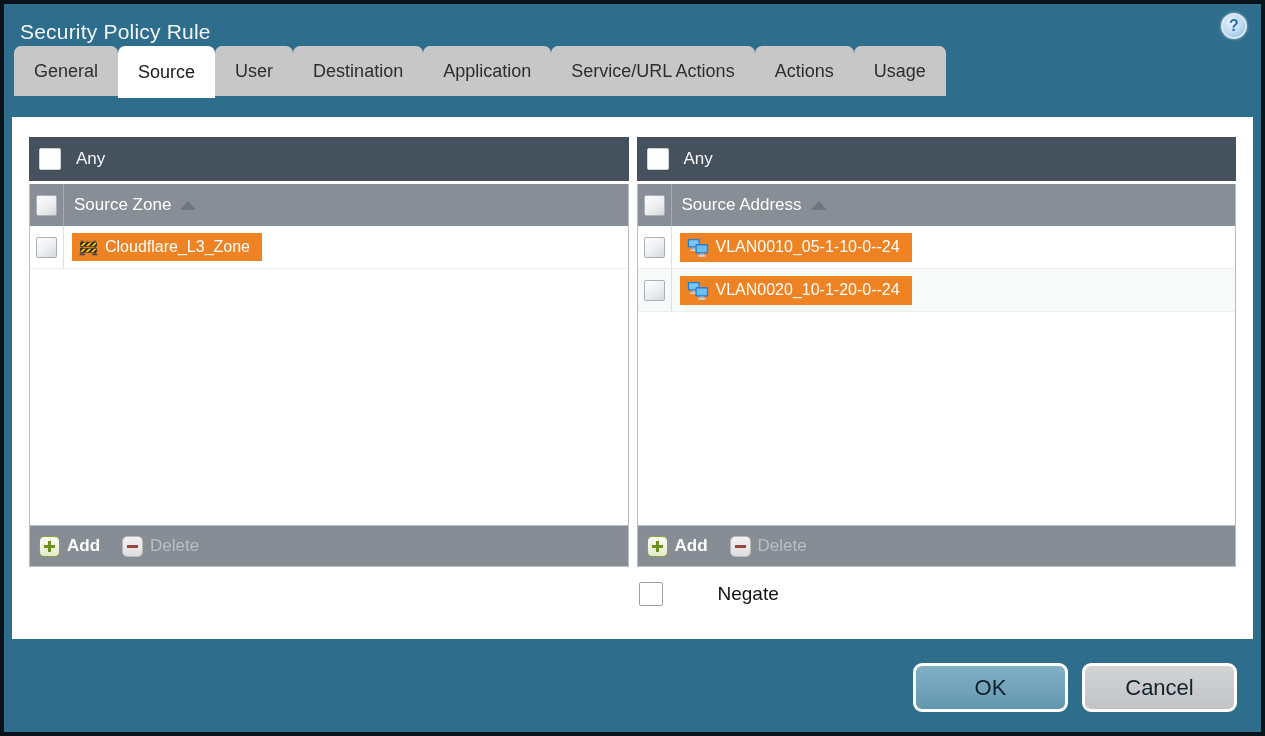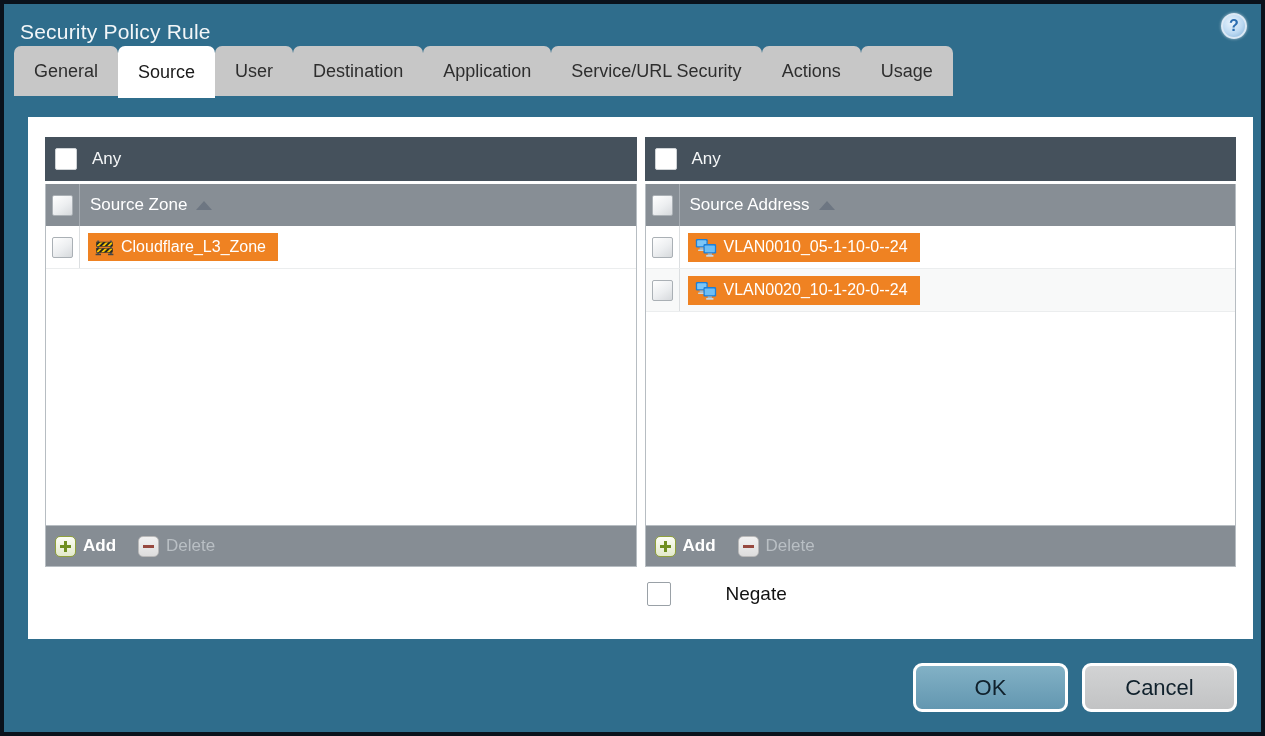--- a/index.html
+++ b/index.html
@@ -18,21 +18,21 @@
     color:#2a6cb0; font-size:16px; font-weight:bold; cursor:pointer; }
 
   
   .tabs { display:flex; padding-left:10px; height:50px; align-items:flex-end; }
   .tab { height:50px; display:flex; align-items:center; padding:0 20px;
     background:#c7c7c7; color:#2e2e2e; font-size:18px;
     border-radius:7px 7px 0 0; cursor:pointer; white-space:nowrap; }
   .tab.active { background:#ffffff; color:#1a1a1a; height:52px; margin-bottom:-2px; position:relative; z-index:2; }
 
   
-  .content { position:absolute; left:24px; right:8px; top:113px; height:522px;
+  .content { position:absolute; left:8px; right:8px; top:113px; height:522px;
     background:#ffffff; padding:20px 17px 0 17px; z-index:1; }
   .panels { display:flex; gap:8px; height:430px; }
   .panel { flex:1; display:flex; flex-direction:column; min-width:0; }
 
   .any-header { height:44px; background:#45515c; display:flex; align-items:center; padding-left:10px; flex:none; }
   .any-label { color:#f4f6f7; font-size:17px; margin-left:15px; }
 
   .grid { flex:1; display:flex; flex-direction:column; margin-top:3px;
     border:1px solid #b7bdc2; border-top:none; }
   .col-header { height:42px; background:#878e95; display:flex; align-items:center; flex:none; }
@@ -93,21 +93,21 @@
     <div class="title">Security Policy Rule</div>
     <div class="help-icon">?</div>
   </div>
 
   <div class="tabs">
     <div class="tab">General</div>
     <div class="tab active">Source</div>
     <div class="tab">User</div>
     <div class="tab">Destination</div>
     <div class="tab">Application</div>
-    <div class="tab">Service/URL Security</div>
+    <div class="tab">Service/URL Actions</div>
     <div class="tab">Actions</div>
     <div class="tab">Usage</div>
   </div>
 
   <div class="content">
     <div class="panels">
 
       <div class="panel">
         <div class="any-header">
           <div class="cb"></div>

